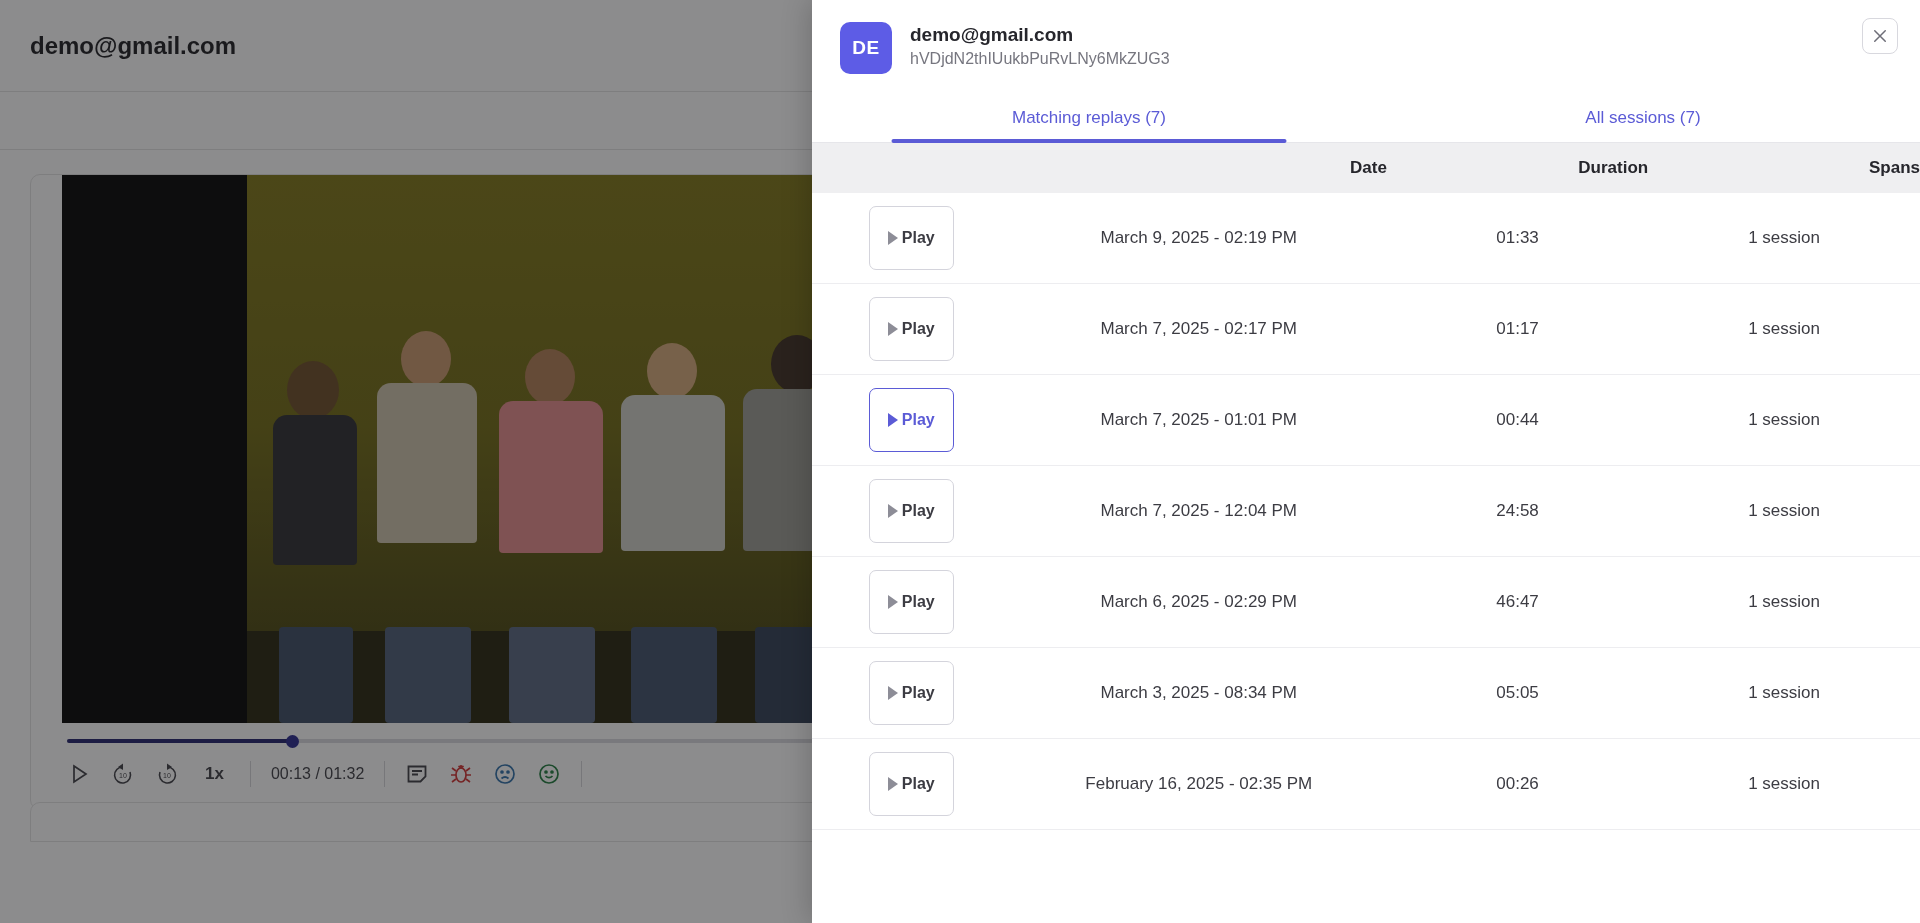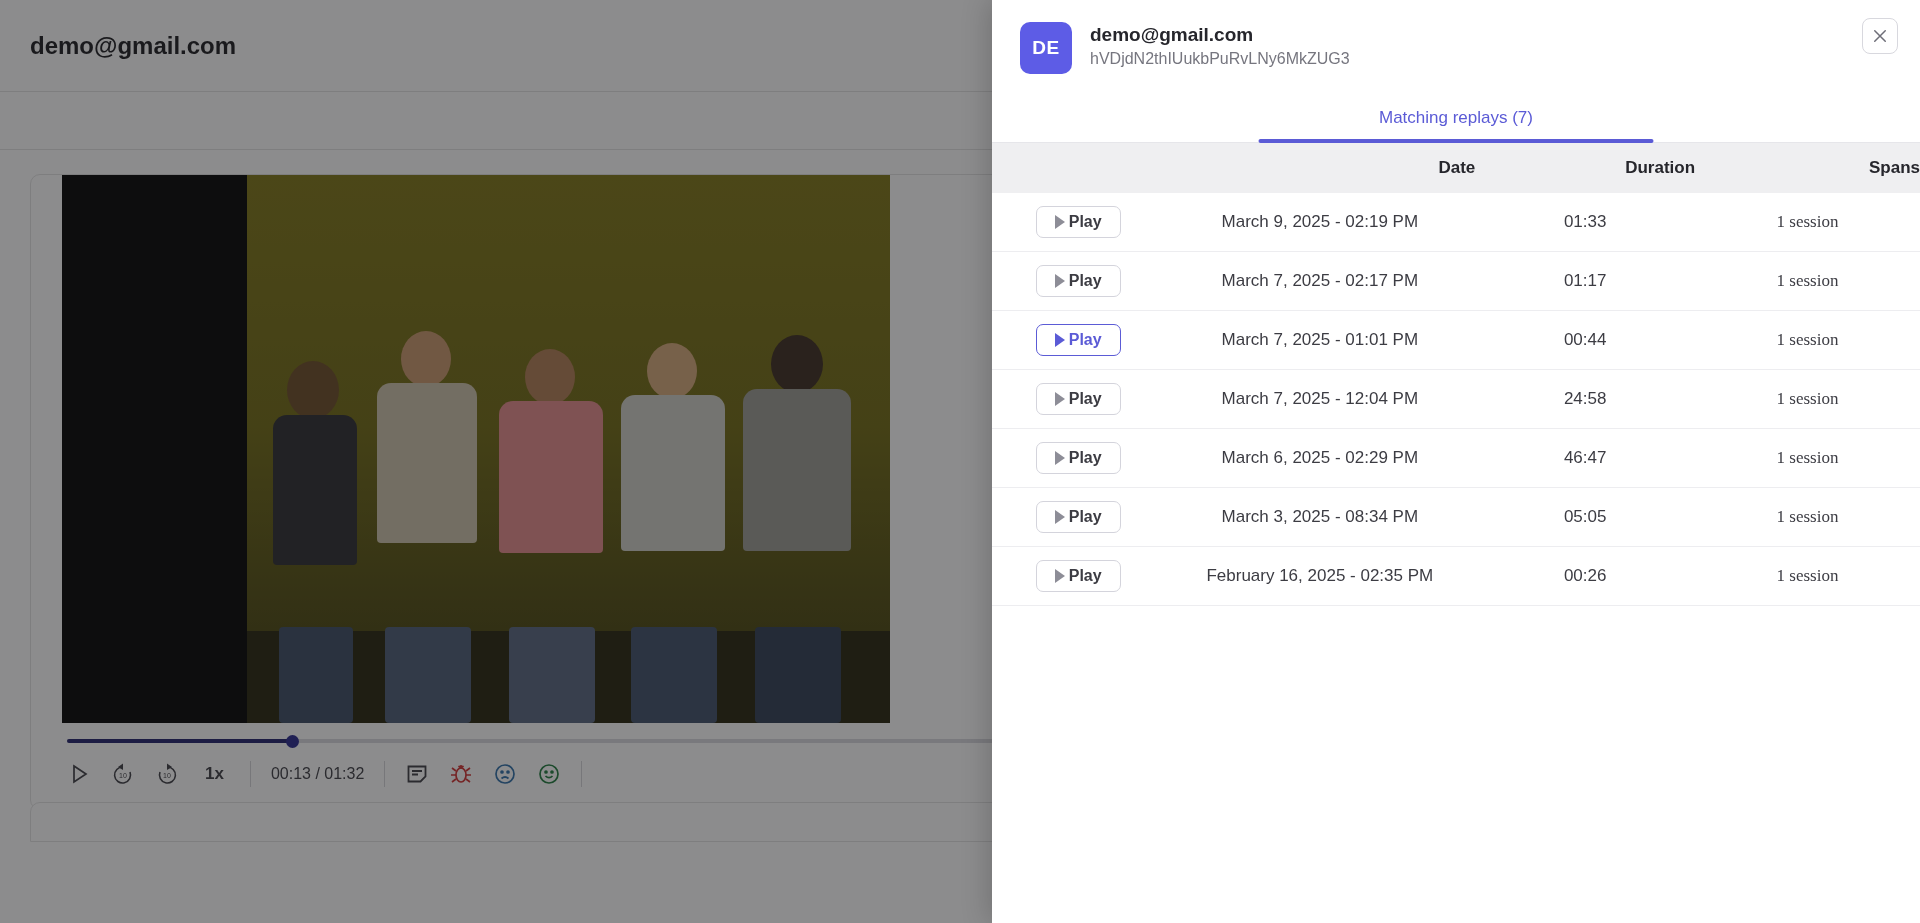--- a/index.html
+++ b/index.html
@@ -151,21 +151,21 @@
   
   #dim-overlay {
     position: absolute; inset: 0;
     background: rgba(25,25,28,0.50);
     z-index: 40;
   }
 
   
   #drawer {
     position: absolute; top: 0; right: 0;
-    width: 928px; height: 923px;
+    width: 1108px; height: 923px;
     background: #ffffff;
     z-index: 50;
     box-shadow: -4px 0 26px rgba(0,0,0,0.18);
     display: flex; flex-direction: column;
   }
   .drawer-head {
     display: flex; align-items: flex-start;
     padding: 22px 28px 0 28px;
     position: relative;
   }
@@ -213,25 +213,25 @@
   }
   table.sessions tbody td {
     padding: 13px 0;
     text-align: center;
     font-size: 17px; color: #3c3c43;
     border-bottom: 1px solid #ededf0;
   }
   td.col-play { width: 190px; }
   td.col-date { width: 360px; }
   td.col-dur  { width: 250px; }
-  td.col-span { width: 260px; font-family: Liberation Serif, serif; }
+  td.col-span { width: 260px; }
 
   .play-btn {
     display: inline-flex; align-items: center; gap: 4px;
-    padding: 6px 18px;
+    padding: 22px 18px;
     border: 1px solid #d4d4dc; border-radius: 7px;
     background: #ffffff; cursor: pointer;
     font-size: 16px; font-weight: 700; color: #3c3c43;
   }
   .play-btn.active { border-color: #5b5bd6; color: #5b5bd6; }
   .tri-outline {
     width: 0; height: 0;
     border-left: 10px solid transparent;
     border-top: 7px solid transparent;
     border-bottom: 7px solid transparent;
@@ -380,20 +380,23 @@
     <div class="close-btn">
       <svg width="18" height="18" viewBox="0 0 24 24" fill="none" stroke="currentColor" stroke-width="2" stroke-linecap="round">
         <path d="M5 5 L19 19 M19 5 L5 19"></path>
       </svg>
     </div>
   </div>
 
   <div class="drawer-tabs">
     <div class="dtab active">
       <span>Matching replays (7)</span>
+    </div>
+    <div class="dtab">
+      <span>All sessions (7)</span>
     </div>
   </div>
 
   <table class="sessions">
     <thead>
       <tr>
         <th class="col-play"></th>
         <th style="width:360px">Date</th>
         <th style="width:250px">Duration</th>
         <th style="width:260px">Spans</th>

